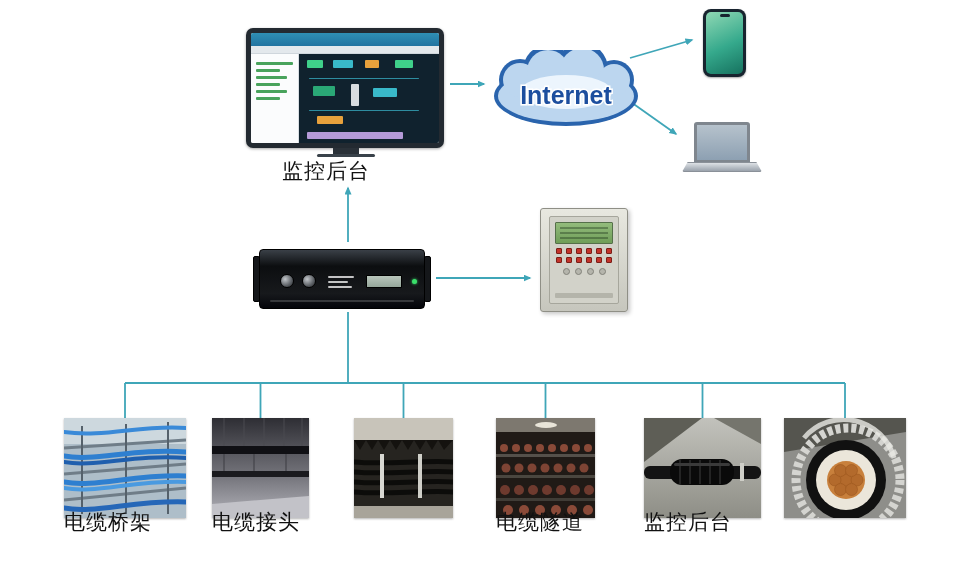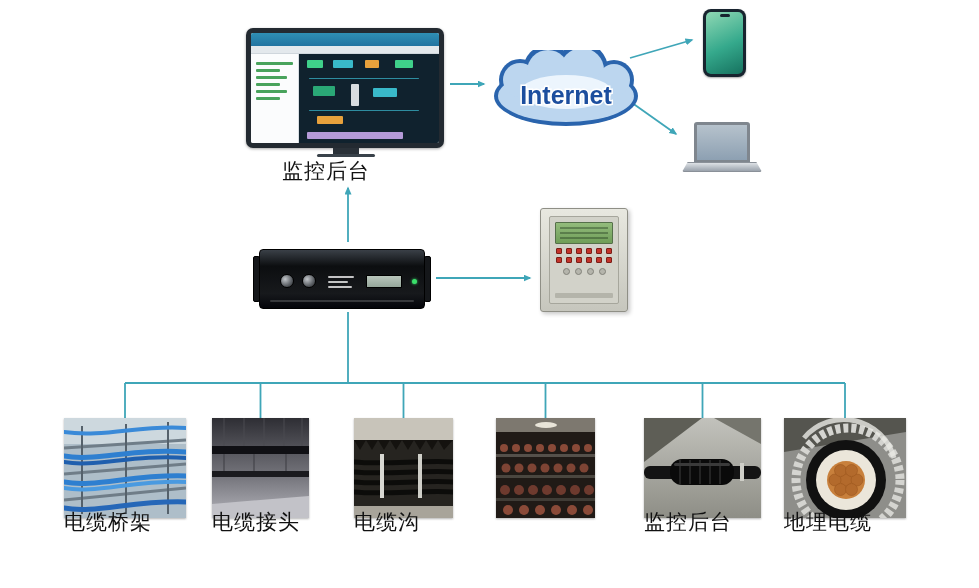--- a/index.html
+++ b/index.html
@@ -355,17 +355,16 @@
           <circle cx="67.5" cy="52.5" r="6"></circle>
         <circle cx="56.5" cy="71.5" r="6"></circle>
           <circle cx="67.5" cy="71.5" r="6"></circle>
       </g>
       <path d="M20,20 A52,52 0 0 1 110,40" fill="none" stroke="#e8e8e4" stroke-width="5" opacity="0.8"></path>
     </svg>
   </div>
 
   <div class="label site-label p1">电缆桥架</div>
   <div class="label site-label p2">电缆接头</div>
-  <div class="label site-label p3">电缆沟</div>
+  <div class="label site-label p4">电缆隧道</div>
   <div class="label site-label p5">监控后台</div>
-  <div class="label site-label p6">地埋电缆</div>
 
 </div>
 
 </body></html>

